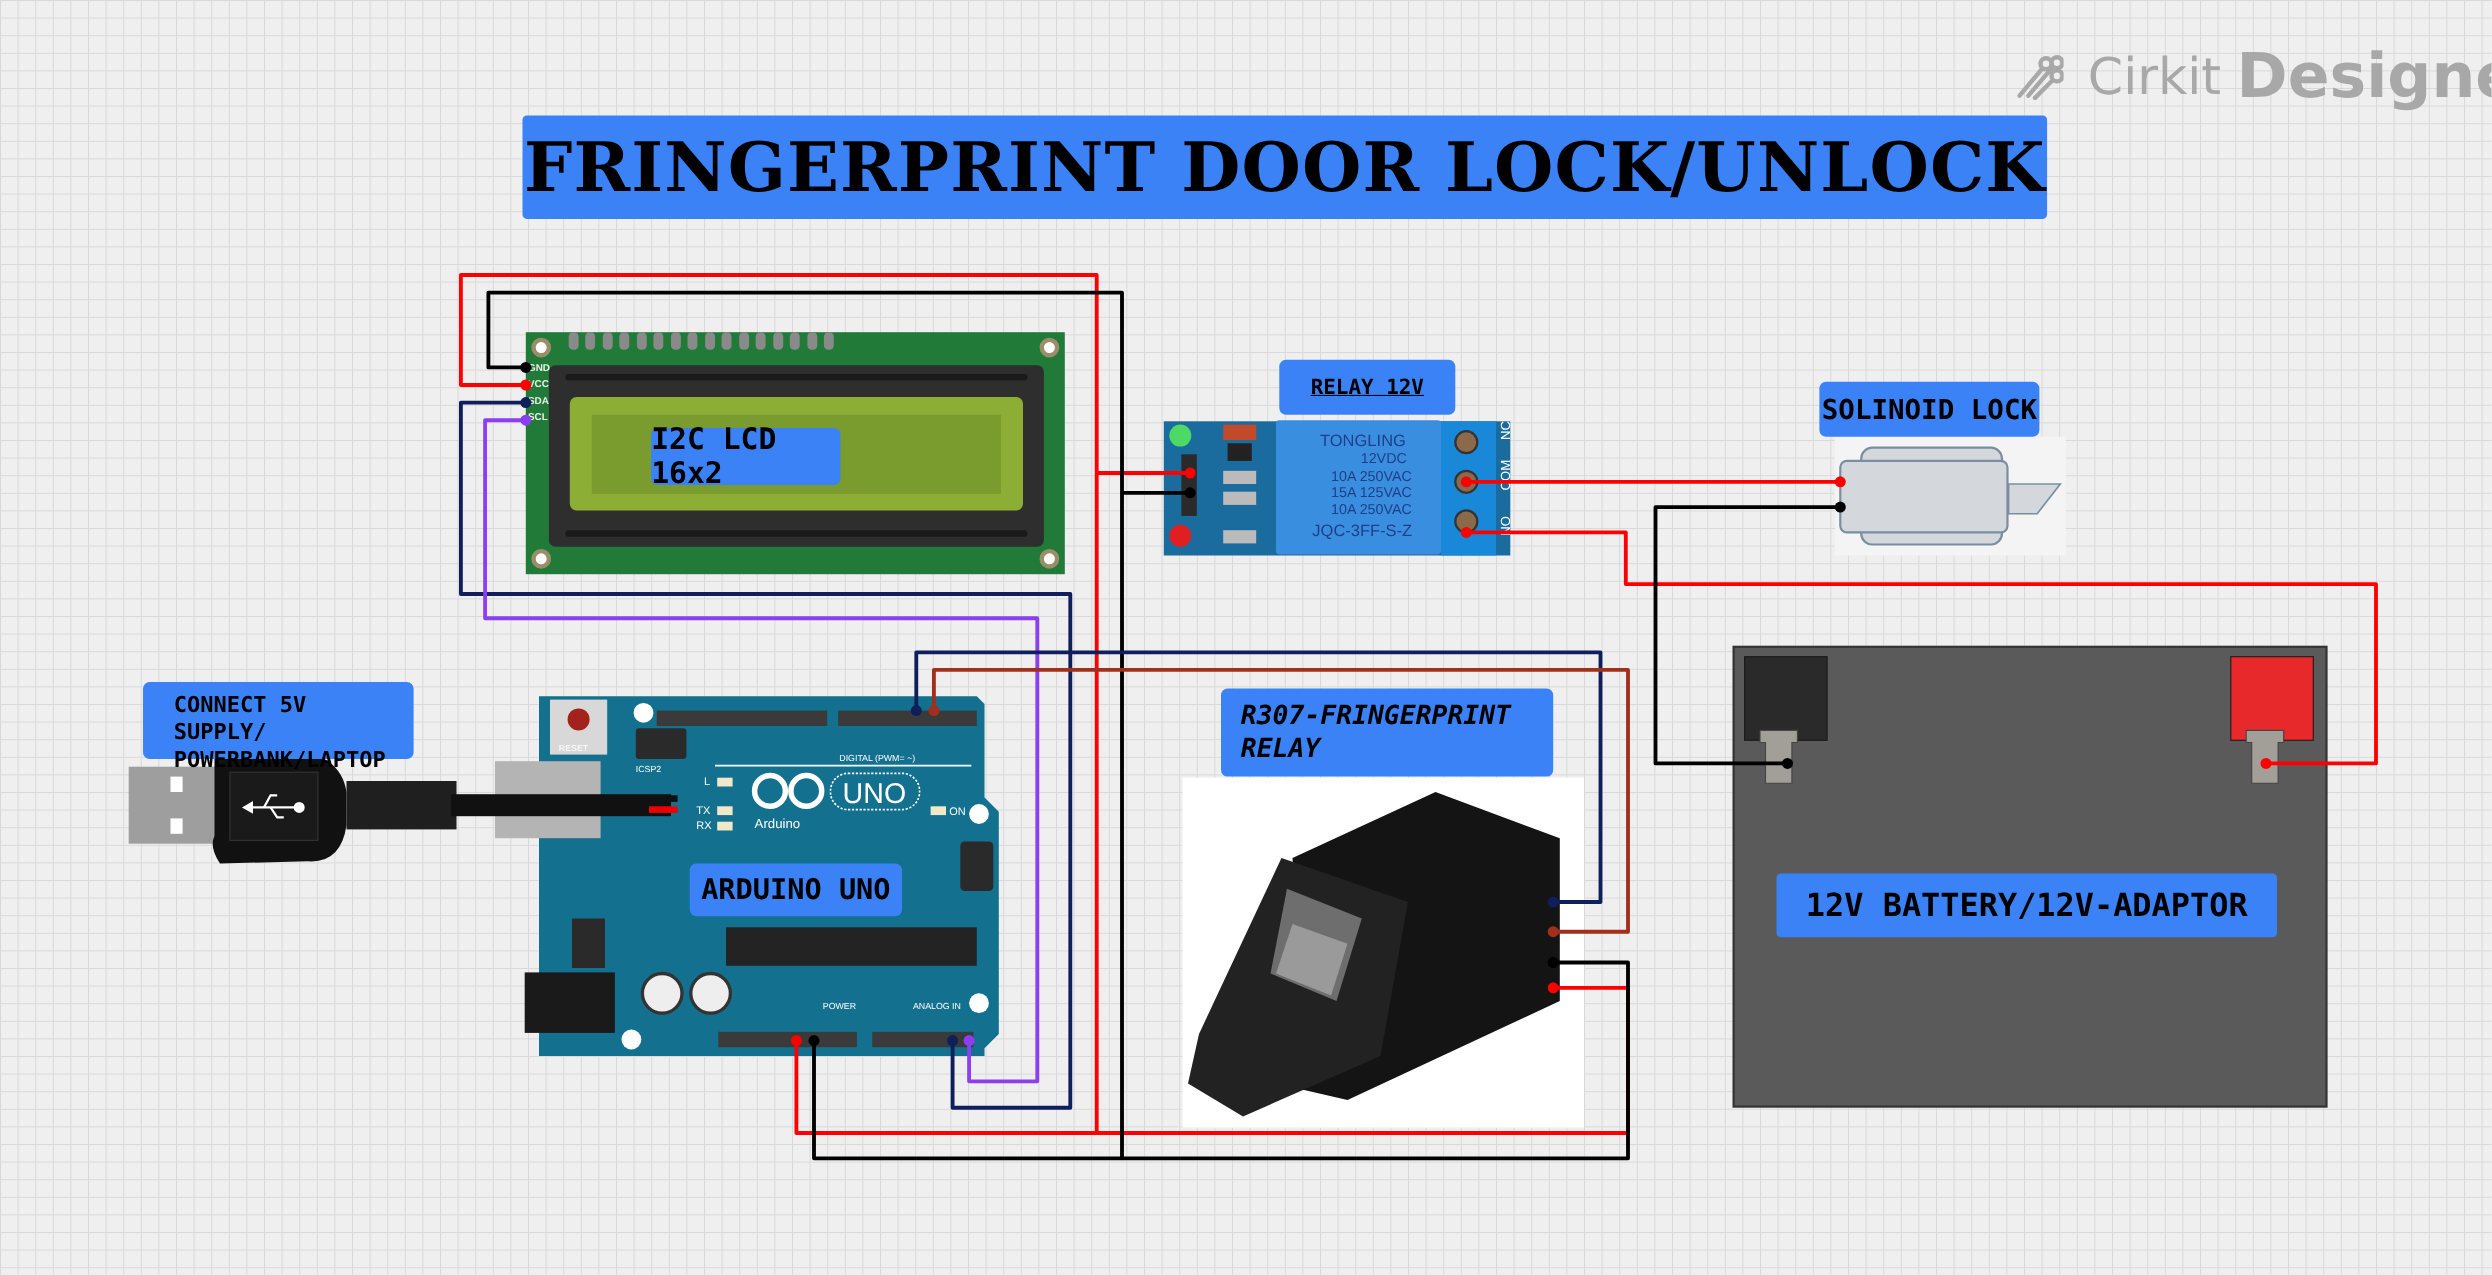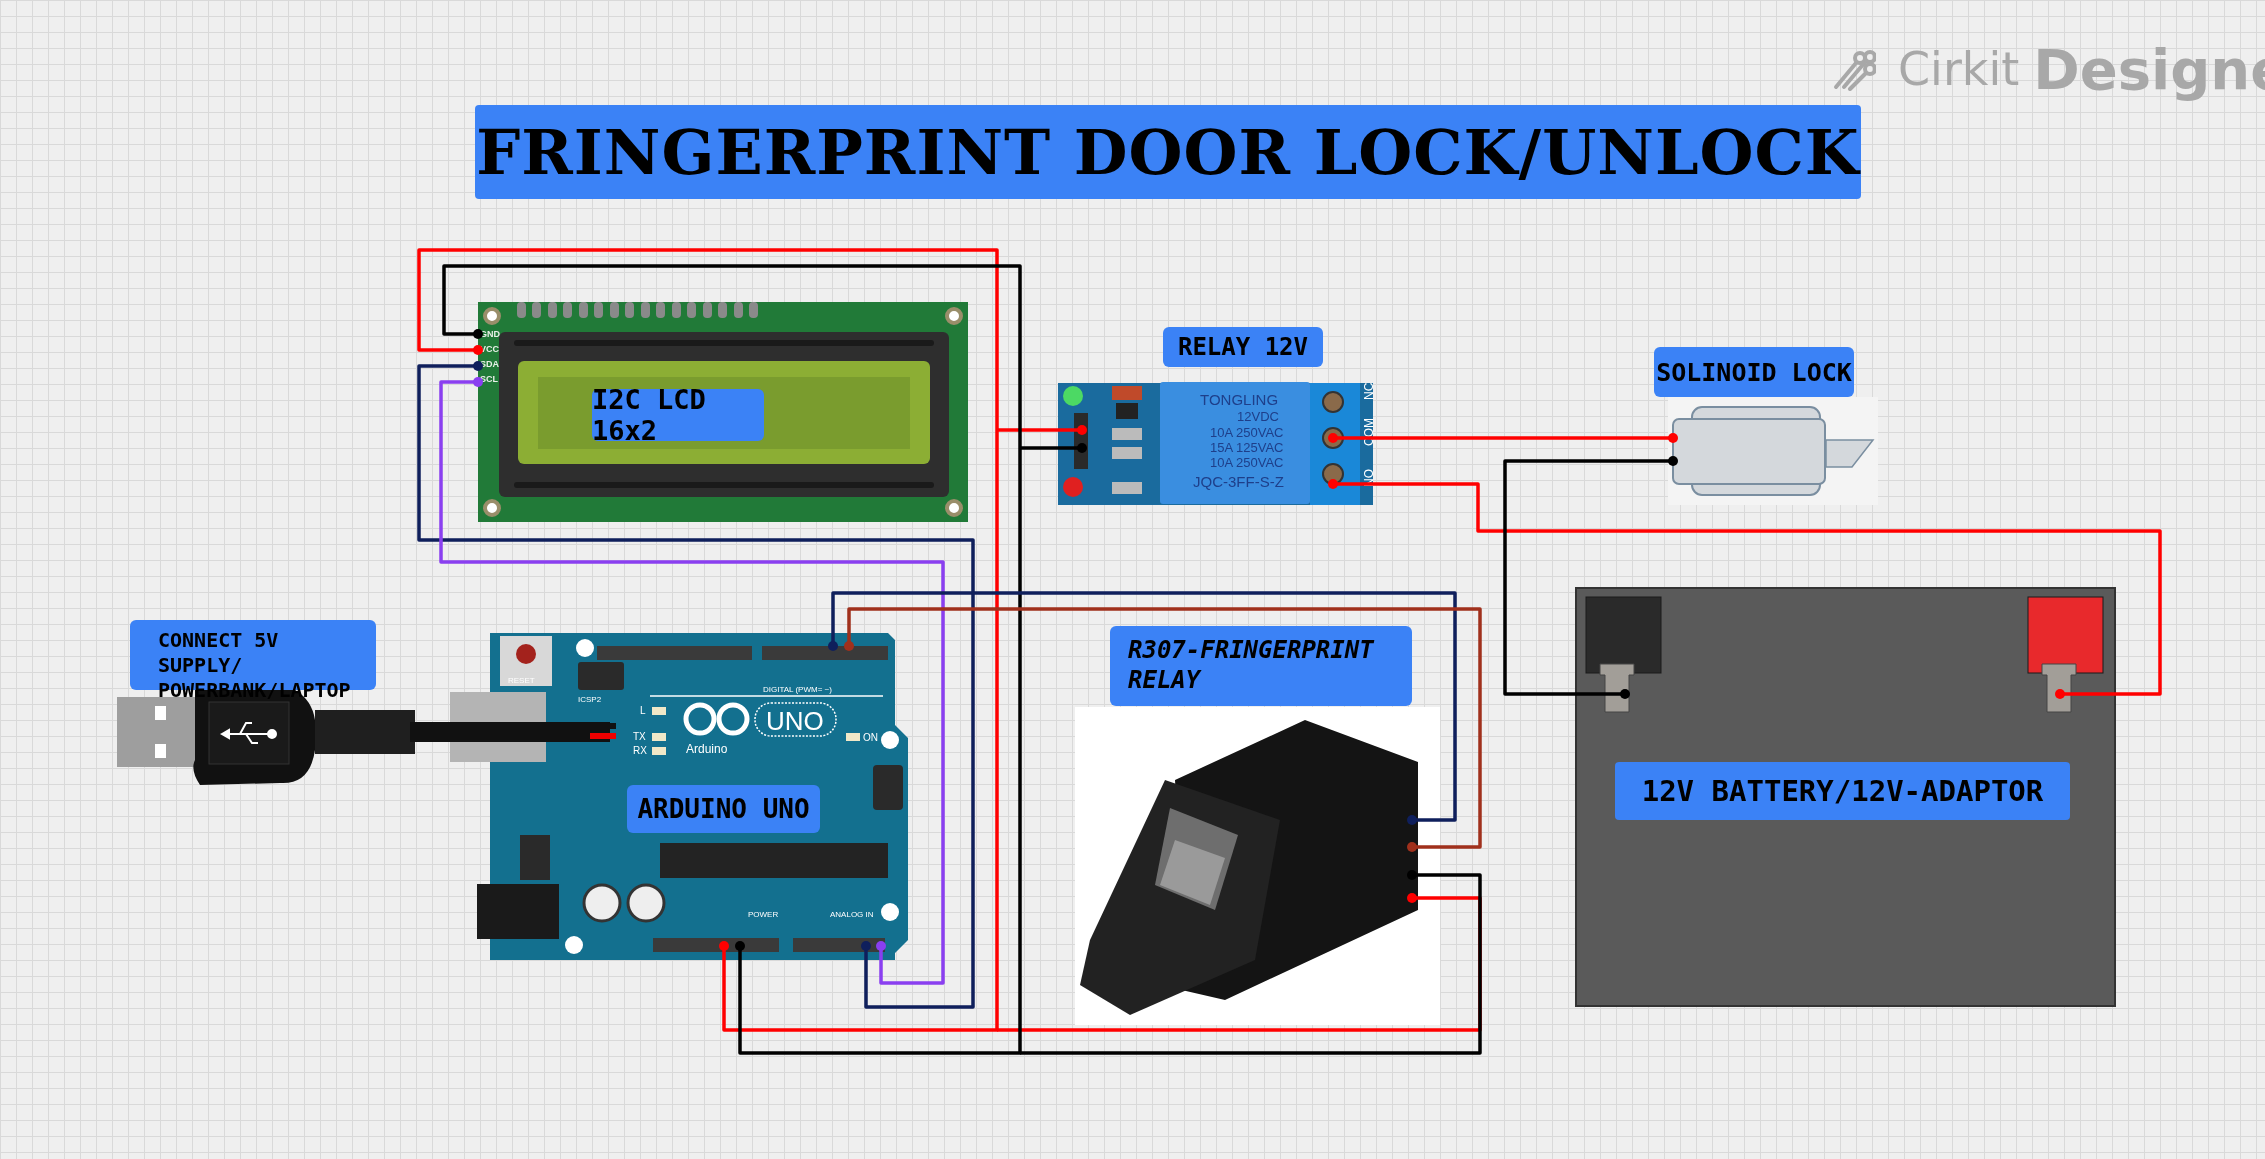--- a/index.html
+++ b/index.html
@@ -14,26 +14,26 @@
   .label{position:absolute;background:#3b82f6;border-radius:6px;color:#000;font-weight:bold;
     font-family:"DejaVu Sans Mono", monospace;box-sizing:border-box;}
   #title{left:475px;top:105px;width:1386px;height:94px;border-radius:4px;
     font-family:"DejaVu Serif", serif;font-size:62px;font-weight:bold;
     display:flex;align-items:center;justify-content:center;letter-spacing:1px;}
   #logo{left:1832px;top:36px;height:66px;display:flex;align-items:center;color:#a8a8a8;}
   #logo .c{font-family:"DejaVu Sans", sans-serif;font-size:46px;margin-left:22px;}
   #logo .d{font-family:"DejaVu Sans", sans-serif;font-size:56px;font-weight:bold;margin-left:14px;}
   svg{position:absolute;left:0;top:0;}
   .lcd-title{left:592px;top:389px;width:172px;height:52px;font-size:27px;display:flex;align-items:center;justify-content:center;}
-  .relay-title{left:1163px;top:327px;width:160px;height:40px;font-size:24px;display:flex;align-items:center;justify-content:center;}
+  .relay-title{left:1163px;top:327px;width:160px;height:50px;font-size:19px;display:flex;align-items:center;justify-content:center;text-decoration:underline;}
   .sol-title{left:1654px;top:347px;width:200px;height:50px;font-size:25px;display:flex;align-items:center;justify-content:center;text-align:center;}
   .usb-title{left:130px;top:620px;width:246px;height:70px;font-size:20px;padding:8px 28px;line-height:25px;}
   .ard-title{left:627px;top:785px;width:193px;height:48px;font-size:26px;display:flex;align-items:center;justify-content:center;}
   .fp-title{left:1110px;top:626px;width:302px;height:80px;font-size:24px;padding:9px 18px;line-height:30px;font-style:italic;}
-  .bat-title{left:1615px;top:762px;width:455px;height:58px;font-size:29px;display:flex;align-items:center;justify-content:center;border-radius:4px;}
+  .bat-title{left:1615px;top:794px;width:455px;height:58px;font-size:29px;display:flex;align-items:center;justify-content:center;border-radius:4px;}
   .pinlbl{font-family:"Liberation Sans", sans-serif;font-size:9px;font-weight:bold;fill:#e8f0e8;}
   .ardtxt{font-family:"Liberation Sans", sans-serif;fill:#fff;}
   .relaytxt{font-family:"Liberation Sans", sans-serif;fill:#1e3f8a;}
 </style>
 </head>
 <body>
 
 <div id="logo" class="abs">
   <svg width="44" height="44" viewBox="0 0 44 44" style="position:relative;">
     <g stroke="#a8a8a8" stroke-width="4" fill="none" stroke-linecap="round">

